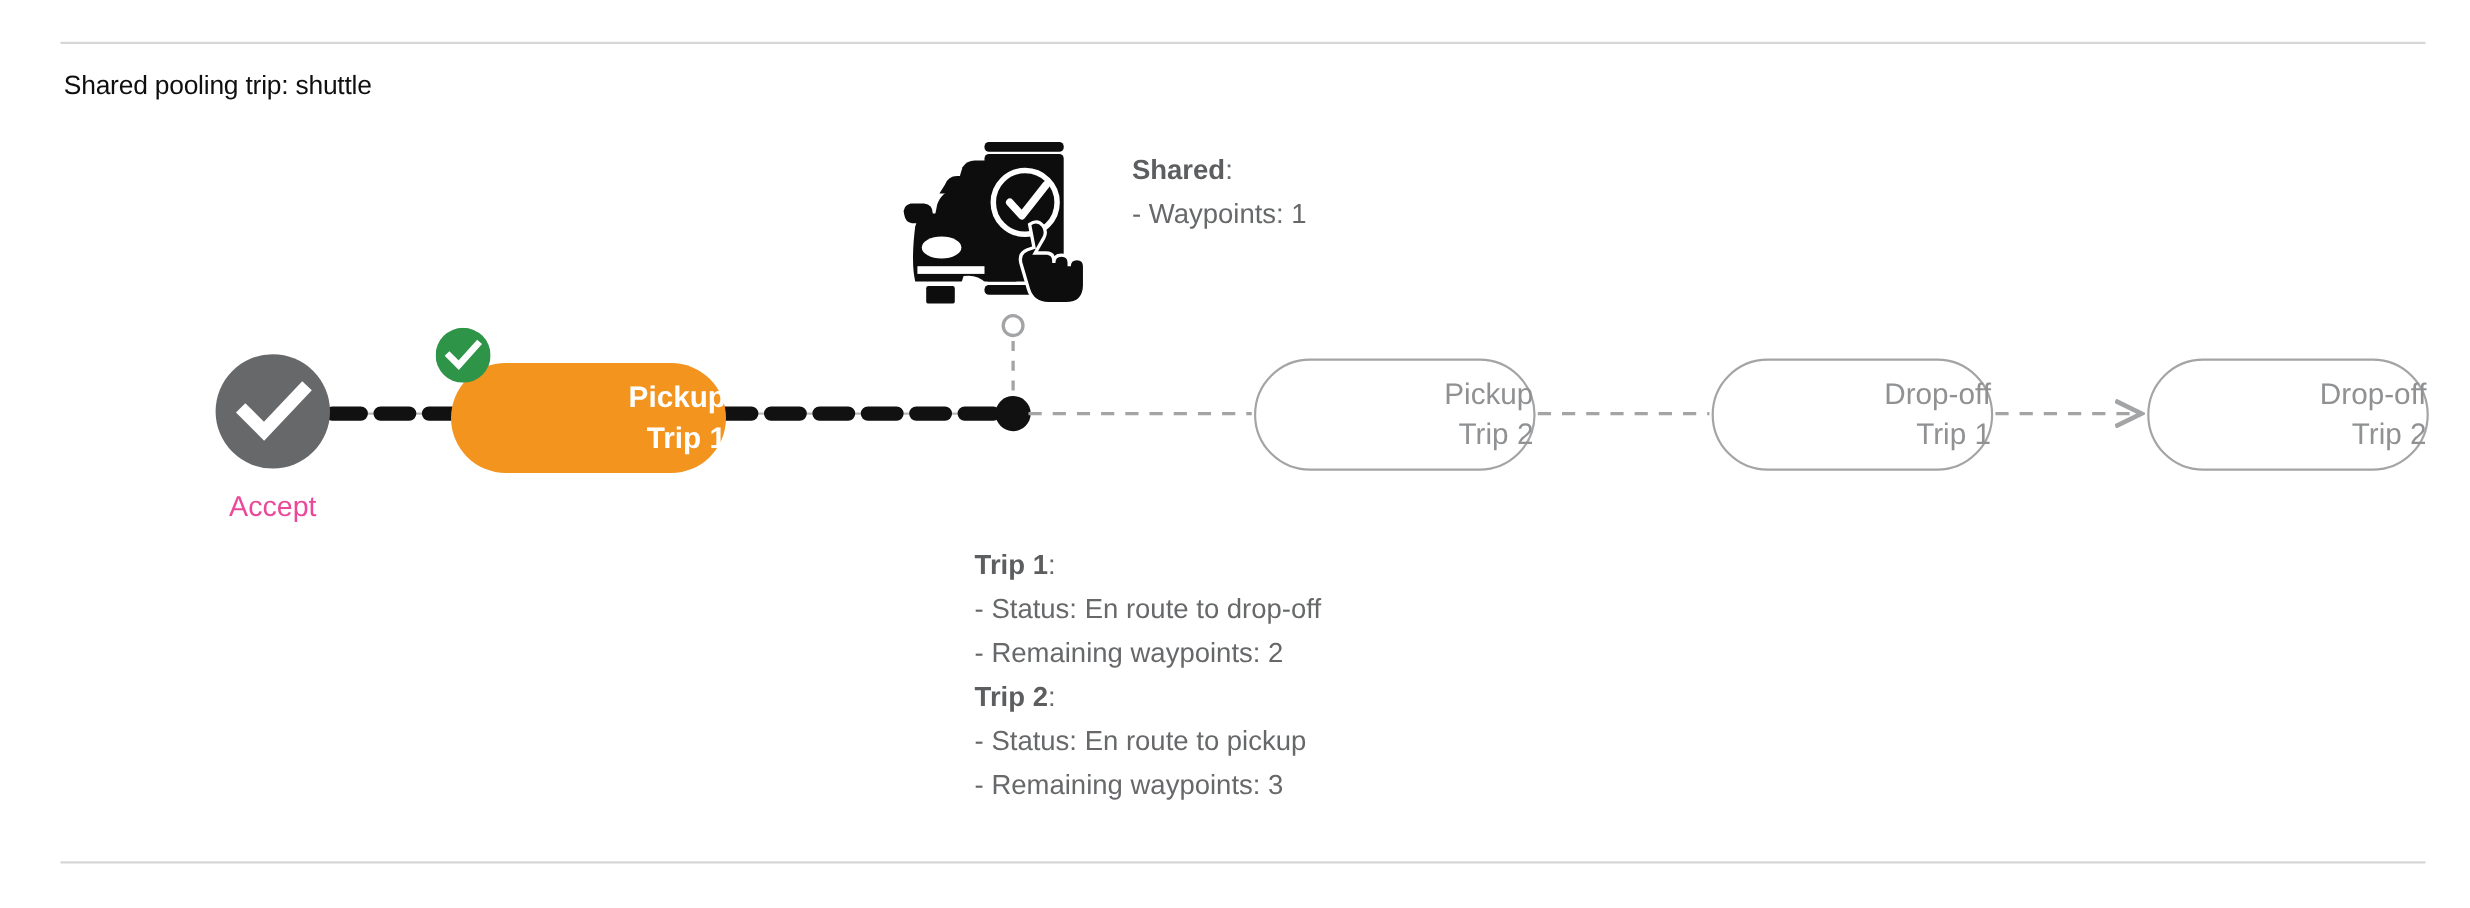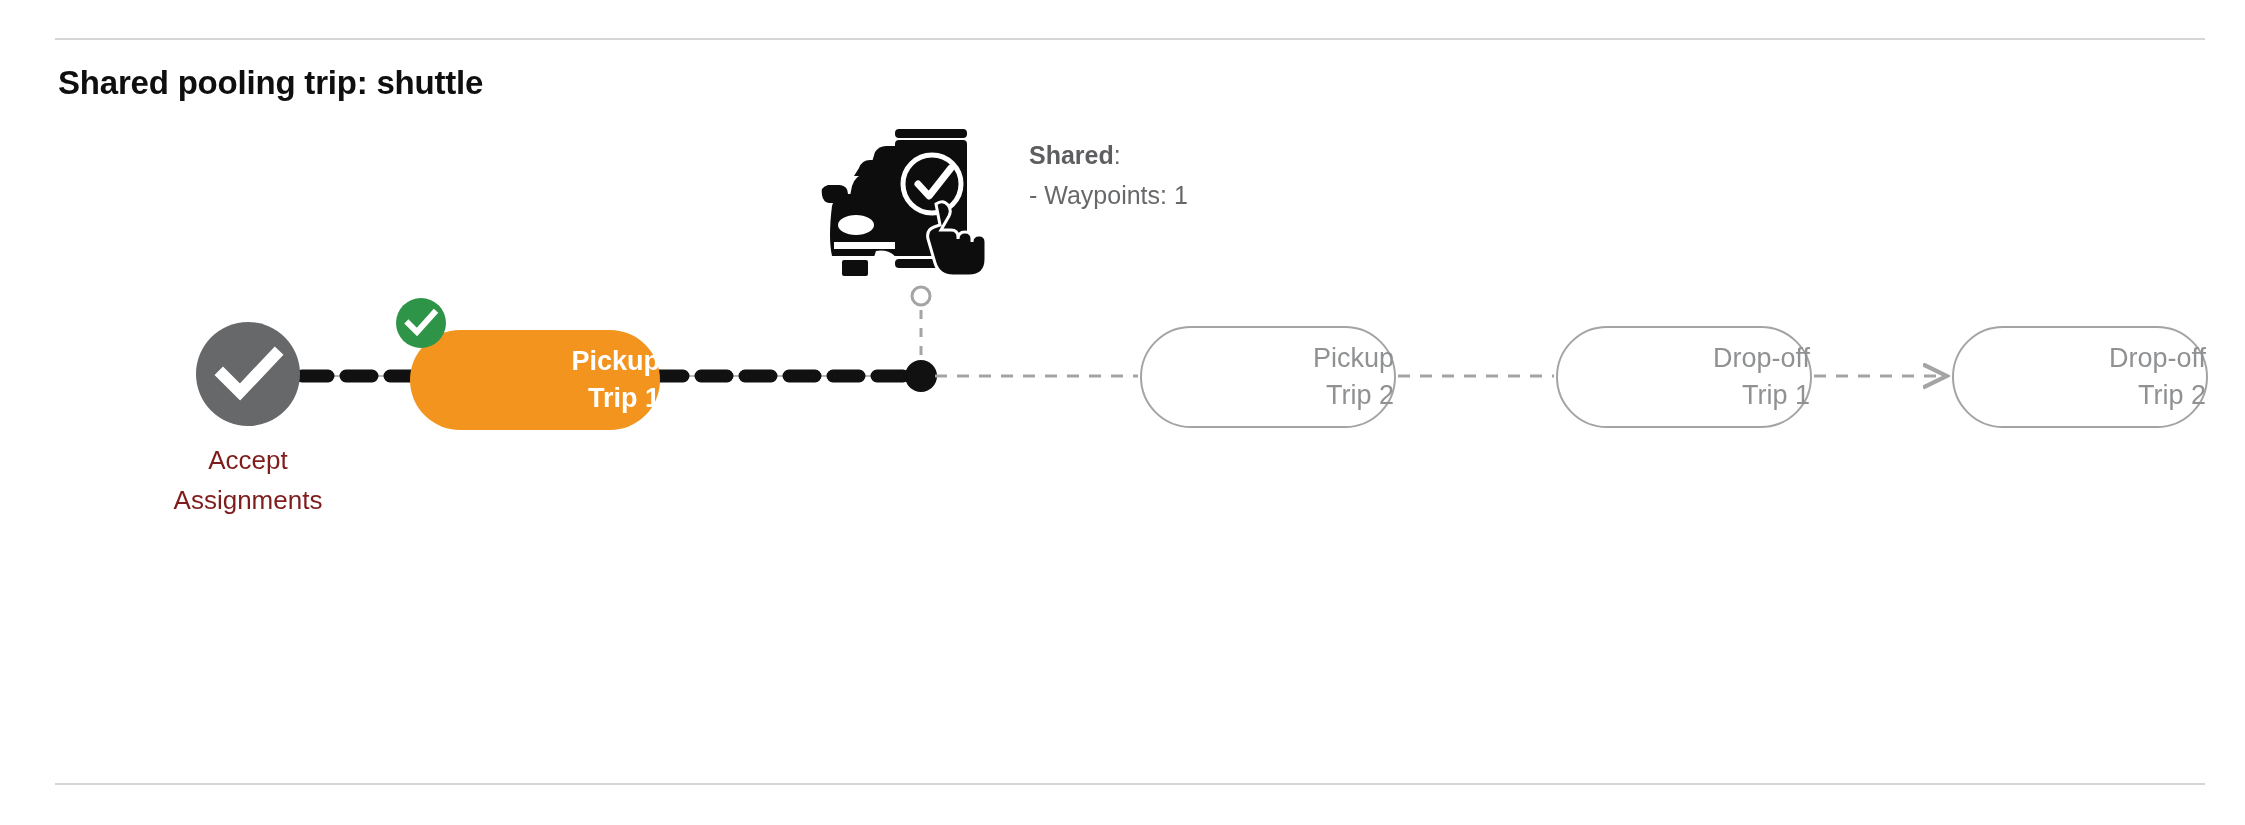--- a/index.html
+++ b/index.html
@@ -29,22 +29,22 @@
     height: 2px;
     background: #d5d6d8;
   }
   .divider.top { top: 38px; }
   .divider.bottom { top: 783px; }
 
   .page-title {
     position: absolute;
     left: 58px;
     top: 64px;
-    font-size: 33px;
-    font-weight: bold;
+    font-size: 24px;
+    font-weight: normal;
     color: #0f0f0f;
     letter-spacing: -0.2px;
     white-space: nowrap;
   }
 
   
   #flow-svg {
     position: absolute;
     left: 0;
     top: 0;
@@ -76,21 +76,21 @@
     height: 104px;
   }
   .accept-label {
     position: absolute;
     left: 66px;
     top: 440px;
     width: 364px;
     text-align: center;
     font-size: 26px;
     line-height: 40px;
-    color: #7f1d1d;
+    color: #ec4899;
   }
   .accept-label .l2 { display: block; }
 
   
   .pill {
     position: absolute;
     box-sizing: border-box;
     display: flex;
     flex-direction: column;
     align-items: flex-end;
@@ -193,21 +193,20 @@
   </svg>
 
   <div class="accept-node">
     <div class="accept-circle"></div>
     <svg class="accept-check" viewBox="0 0 104 104" xmlns="http://www.w3.org/2000/svg">
       <path d="M27 53 L44 70 L79 33" fill="none" stroke="#ffffff" stroke-width="12" stroke-linecap="square" stroke-linejoin="miter"></path>
     </svg>
   </div>
   <div class="accept-label">
     <span>Accept</span>
-    <span class="l2">Assignments</span>
   </div>
 
   <div class="pill active" id="pill-pickup-1">
     <span>Pickup</span>
     <span>Trip 1</span>
   </div>
 
   <svg class="badge-done" viewBox="0 0 50 50" xmlns="http://www.w3.org/2000/svg">
     <circle cx="25" cy="25" r="25" fill="#2e9447"></circle>
     <path d="M12.5 25.5 L21 34 L38 15" fill="none" stroke="#ffffff" stroke-width="6" stroke-linecap="square" stroke-linejoin="miter"></path>
@@ -269,14 +268,22 @@
                q0 17 -17 17 h-16 q-14 0 -18 -13 l-7 -24 q-2 -9 6 -12
                l6 -2 z" fill="none" stroke="#ffffff" stroke-width="3"></path>
     </g>
   </svg>
 
   <div class="vehicle-info">
     <div><span class="k">Shared</span><span>:</span></div>
     <div>- Waypoints: 1</div>
   </div>
 
+  <div class="trips-info">
+    <div class="row"><span class="k">Trip 1</span><span>:</span></div>
+    <div class="row">- Status:  En route to drop-off</div>
+    <div class="row">- Remaining waypoints: 2</div>
+    <div class="row"><span class="k">Trip 2</span><span>:</span></div>
+    <div class="row">- Status:  En route to pickup</div>
+    <div class="row">- Remaining waypoints: 3</div>
+  </div>
 
 </div>
 
 </body></html>

